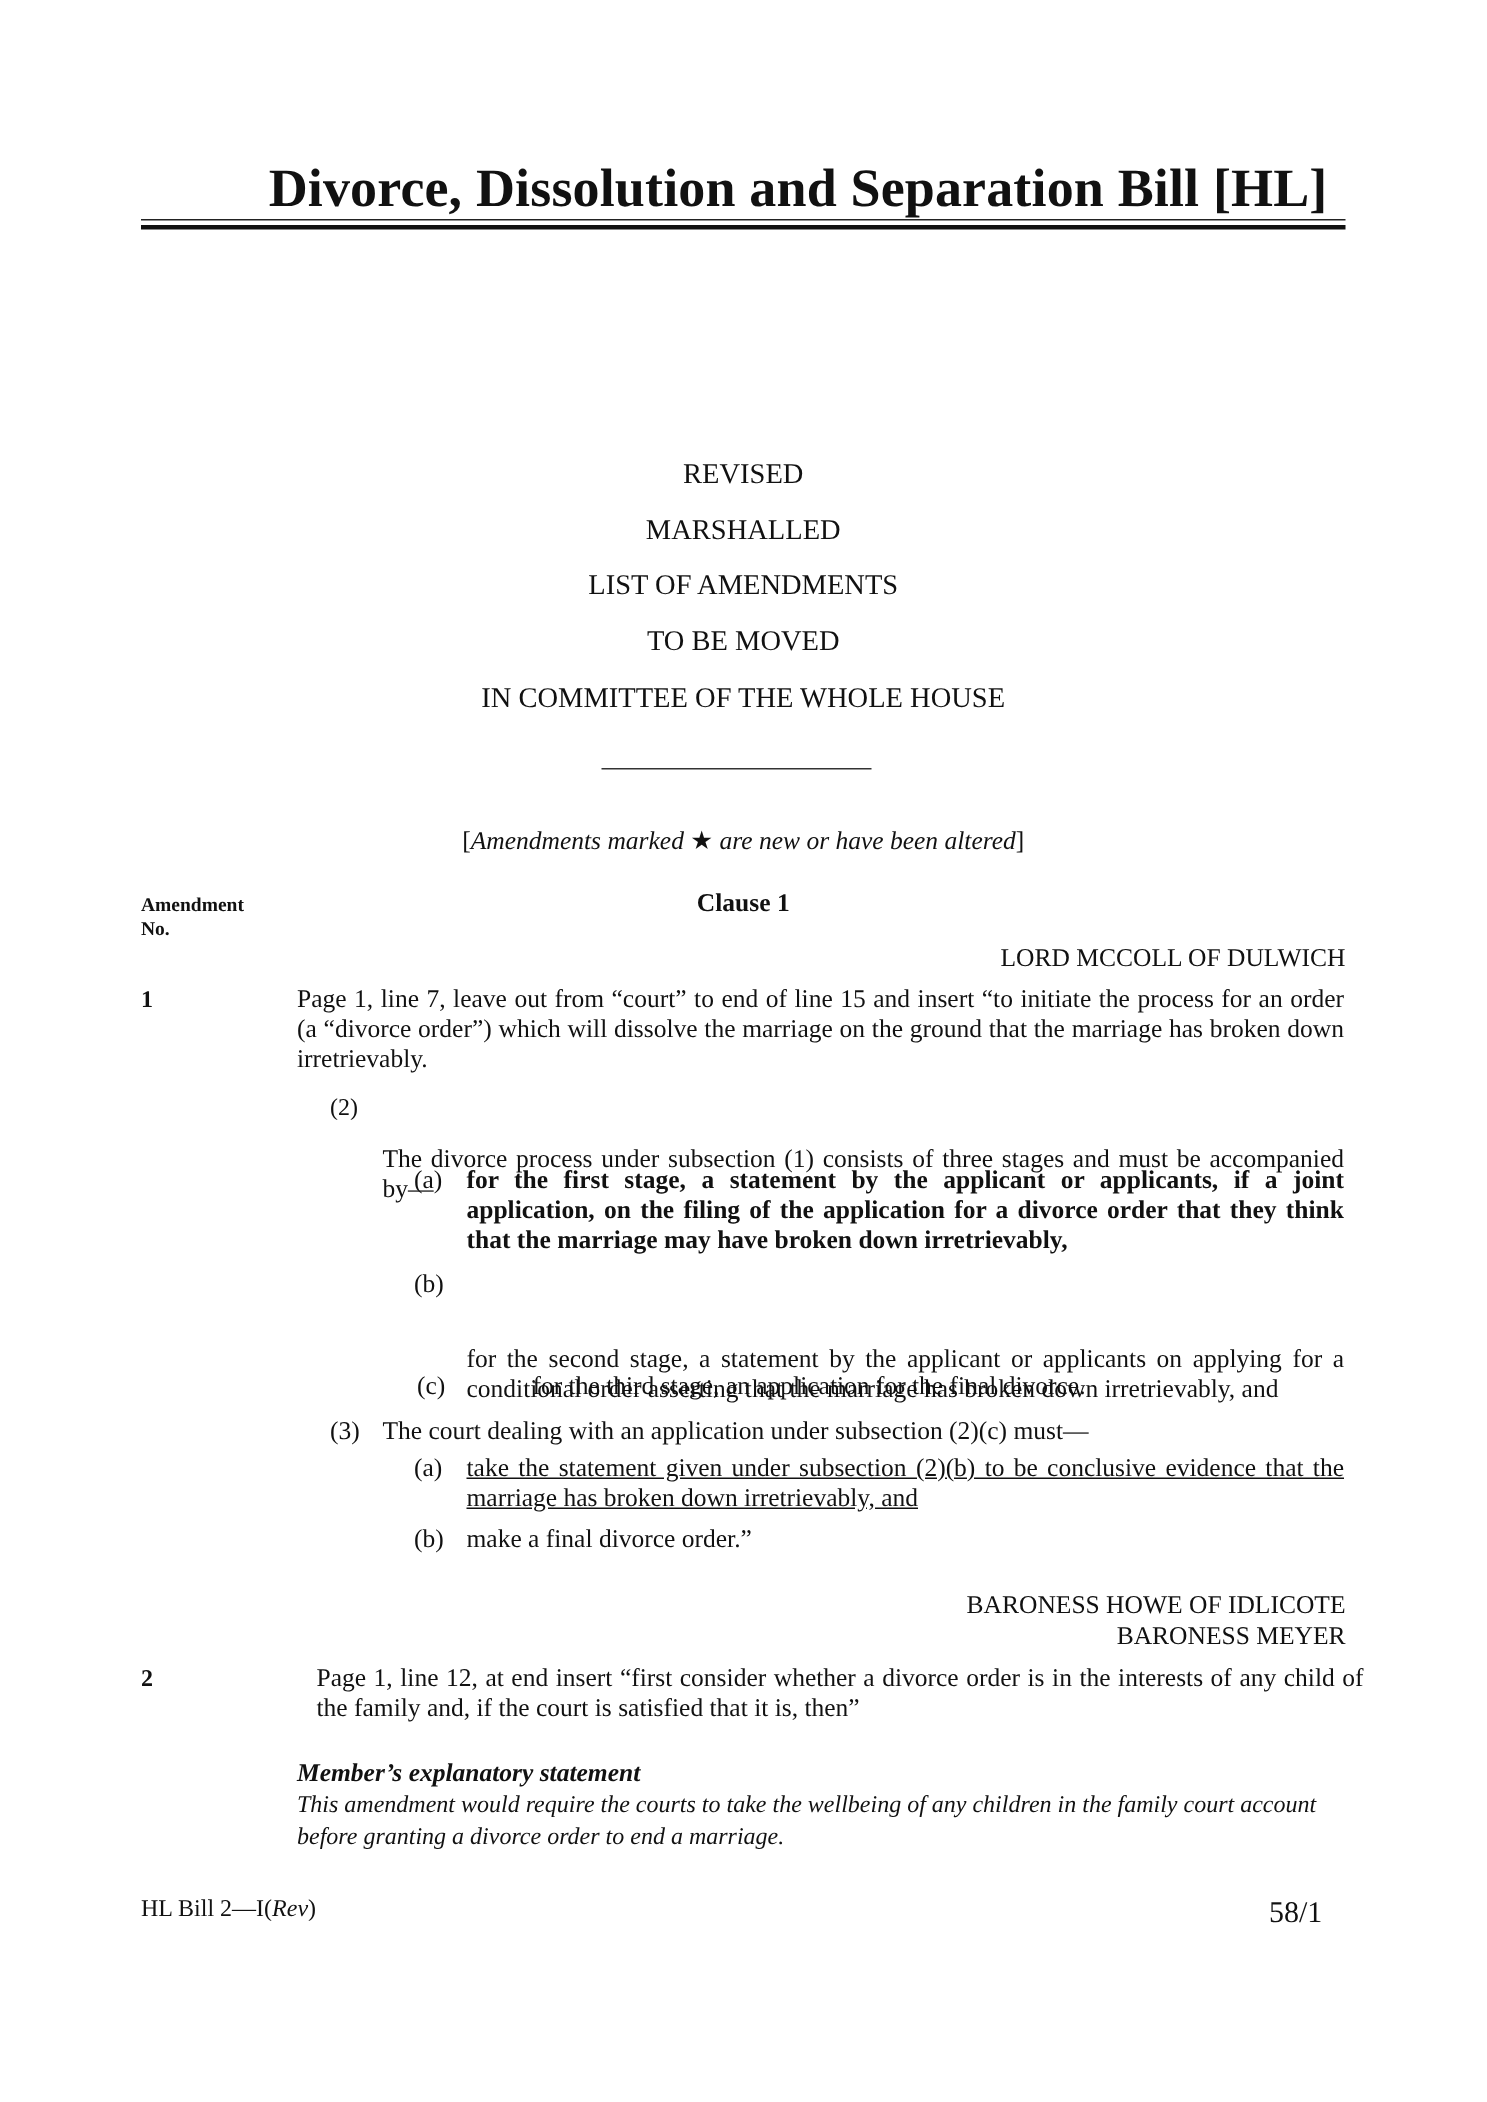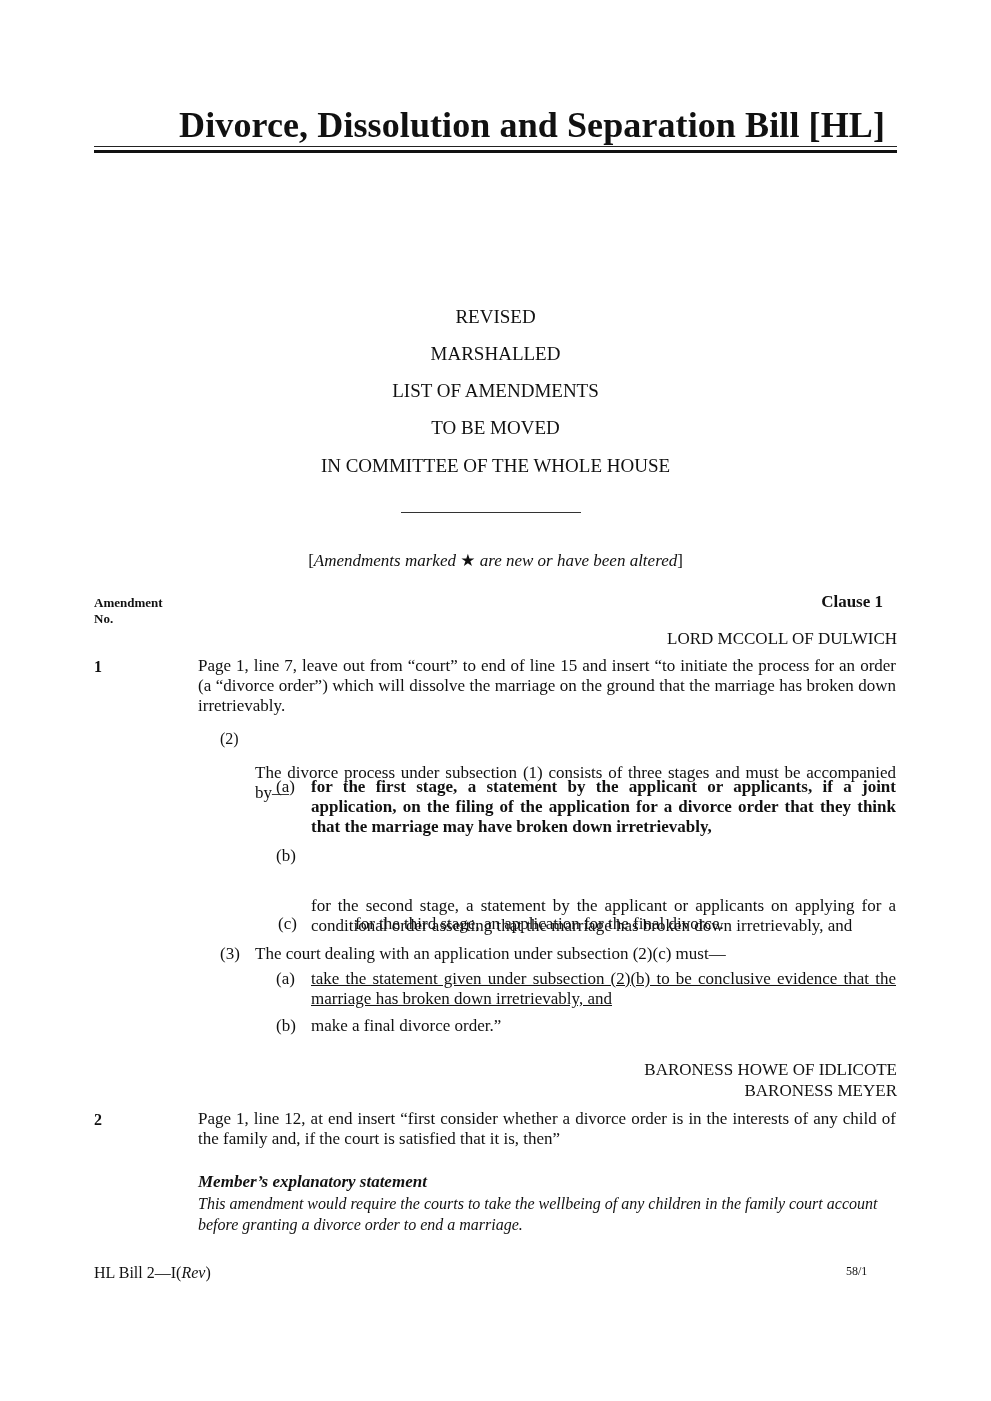--- a/index.html
+++ b/index.html
@@ -6,29 +6,29 @@
   body { width: 991px; height: 1401px; position: relative; font-family: "Liberation Serif", "DejaVu Serif", serif; color: #111; }
   .abs { position: absolute; }
   .title { left: 82px; width: 803px; top: 104px; text-align: right; font-size: 36px; font-weight: bold; letter-spacing: 0.1px; }
   .rule-thin { left: 94px; width: 803px; top: 146px; height: 1px; background: #222; }
   .rule-thick { left: 94px; width: 803px; top: 150px; height: 3px; background: #111; }
   .center-line { left: 94px; width: 803px; text-align: center; font-size: 19px; }
   .short-rule { left: 401px; width: 180px; top: 512px; height: 1px; background: #333; }
   .notice { left: 94px; width: 803px; top: 550px; text-align: center; font-size: 17px; }
   .notice i { font-style: italic; }
   .col-head { left: 94px; top: 595px; font-size: 13px; font-weight: bold; line-height: 16px; }
-  .clause { left: 80px; width: 803px; top: 592px; text-align: right; font-size: 17px; font-weight: bold; }
+  .clause { left: 94px; width: 803px; top: 592px; text-align: center; font-size: 17px; font-weight: bold; }
   .member { left: 94px; width: 803px; text-align: right; font-size: 17px; line-height: 21px; }
   .amdno { left: 94px; font-size: 16px; font-weight: bold; }
   .para { font-size: 17px; line-height: 20px; text-align: justify; }
   .para.last { text-align-last: left; }
   .est-title { left: 198px; top: 1172px; font-size: 17px; font-weight: bold; font-style: italic; }
   .est-body { left: 198px; width: 698px; top: 1193px; font-size: 16px; font-style: italic; line-height: 21px; }
   .footer-left { left: 94px; top: 1264px; font-size: 16px; }
-  .footer-right { left: 846px; top: 1264px; font-size: 12px; }
+  .footer-right { left: 846px; top: 1264px; font-size: 20px; }
 </style>
 </head>
 <body>
 
 <div>
 
   <div class="abs title">Divorce, Dissolution and Separation Bill [HL]</div>
   <div class="abs rule-thin"></div>
   <div class="abs rule-thick"></div>
 
@@ -74,21 +74,21 @@
 
   <div class="abs" style="left:276px; top:969px; font-size:17px;">(a)</div>
   <div class="abs para last" style="left:311px; width:585px; top:969px;text-decoration:underline;">take the statement given under subsection (2)(b) to be conclusive evidence that the marriage has broken down irretrievably, and</div>
 
   <div class="abs" style="left:276px; top:1016px; font-size:17px;">(b)</div>
   <div class="abs para last" style="left:311px; width:585px; top:1016px;">make a final divorce order.”</div>
 
   <div class="abs member" style="top:1059px">BARONESS HOWE OF IDLICOTE</div>
   <div class="abs member" style="top:1080px">BARONESS MEYER</div>
   <div class="abs amdno" style="top:1111px">2</div>
-  <div class="abs para last" style="left:198px; width:698px; top:1109px;">Page 1, line 12, at end insert “first consider whether a divorce order is in the interests of any child of the family and, if the court is satisfied that it is, then”</div>
+  <div class="abs para last" style="left:211px; width:698px; top:1109px;">Page 1, line 12, at end insert “first consider whether a divorce order is in the interests of any child of the family and, if the court is satisfied that it is, then”</div>
 
   <div class="abs est-title">Member’s explanatory statement</div>
   <div class="abs est-body">This amendment would require the courts to take the wellbeing of any children in the family court account before granting a divorce order to end a marriage.</div>
 
   <div class="abs footer-left">
     <span>HL Bill 2—I(</span><i>Rev</i><span>)</span>
   </div>
   <div class="abs footer-right">58/1</div>
 
 </div>

